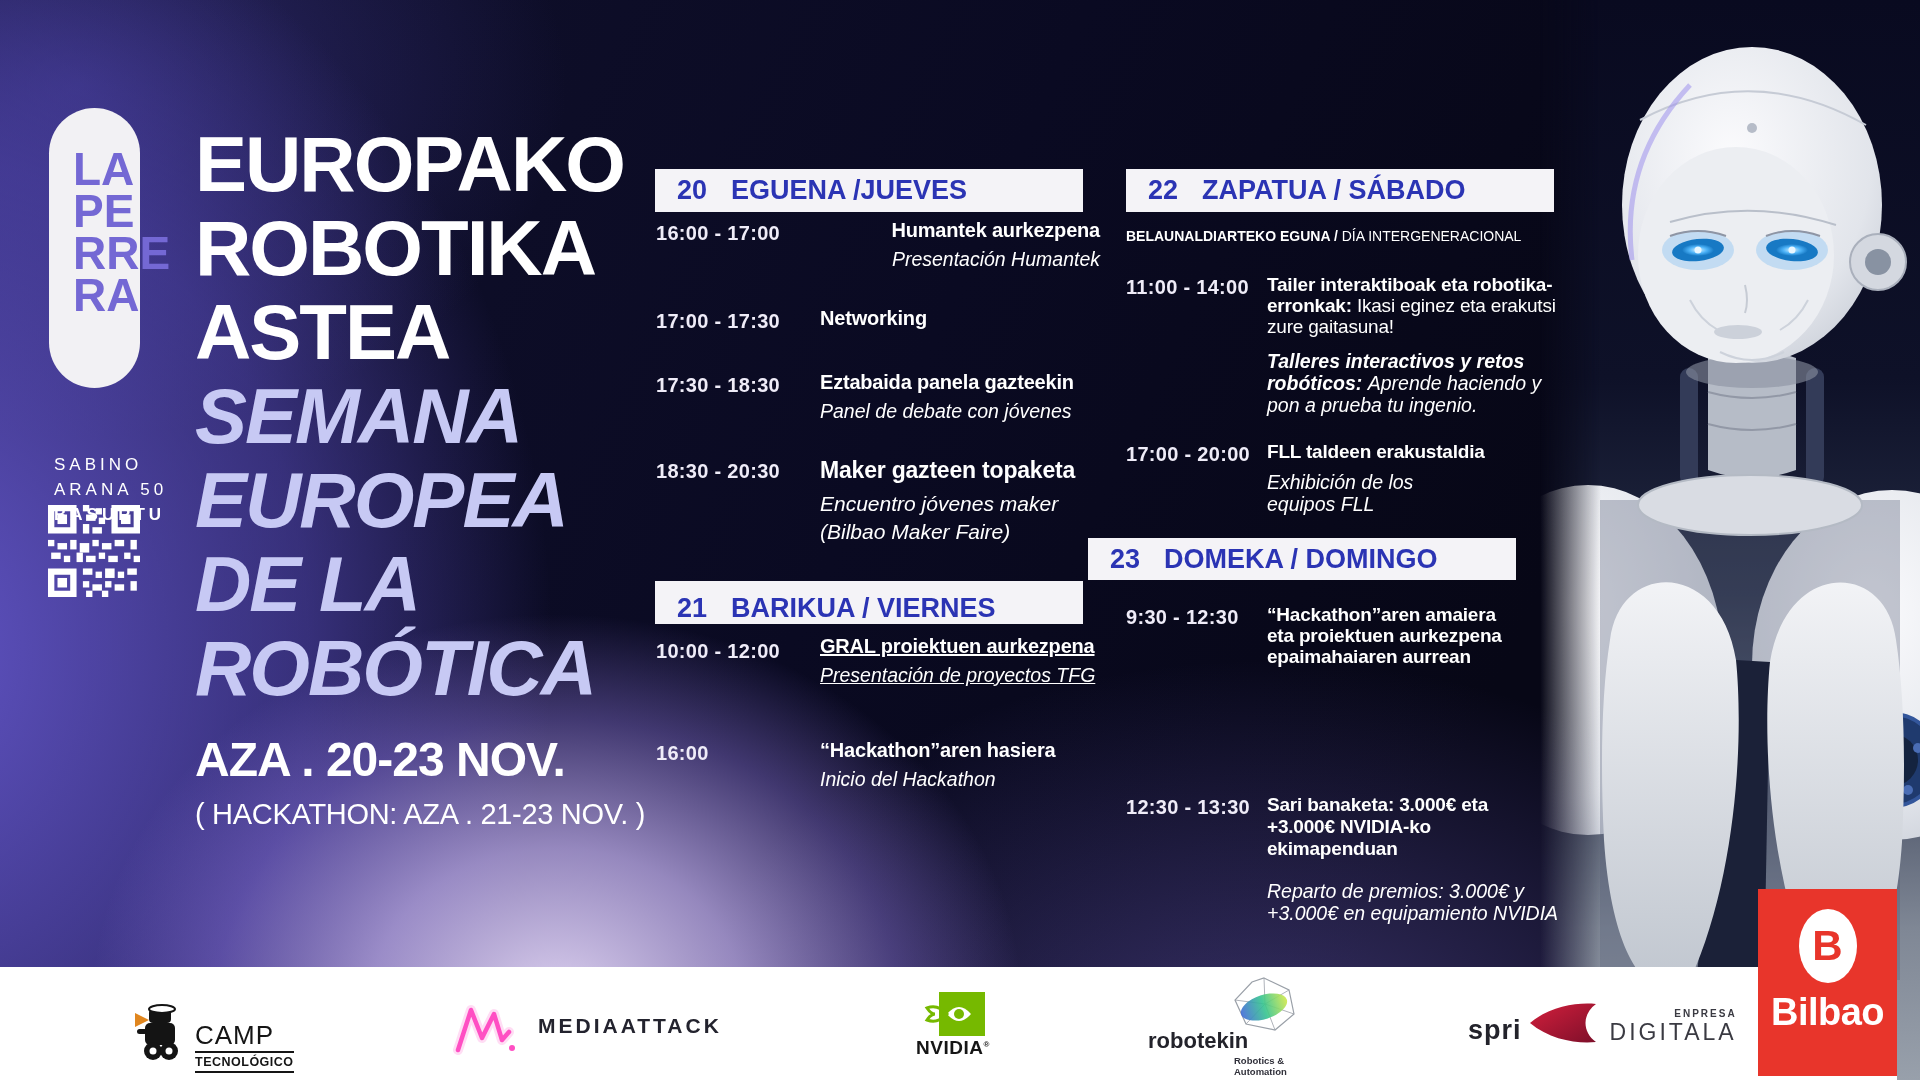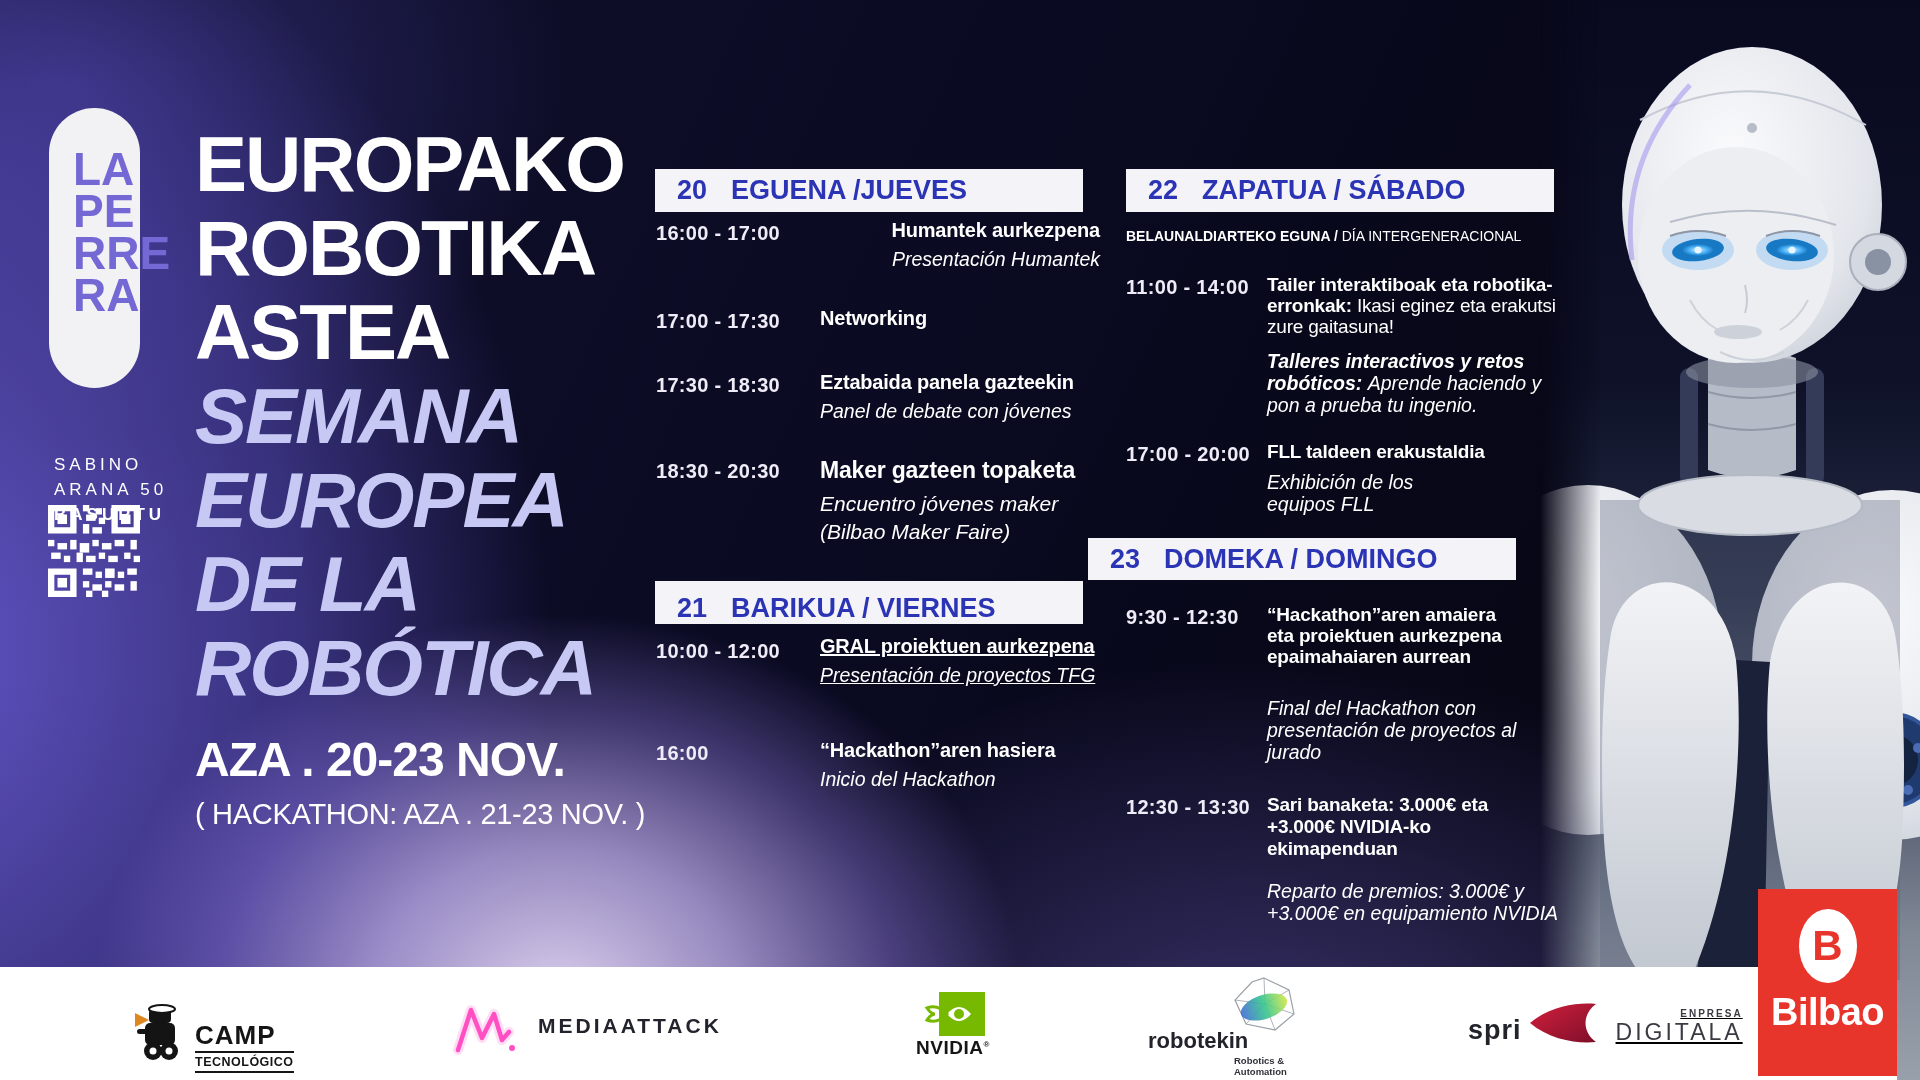--- a/index.html
+++ b/index.html
@@ -44,34 +44,34 @@
   .big .ev-sub{font-size:21px;line-height:28px;margin-top:8px;}
   .t2 .ev-title{font-size:19px;line-height:21px;}
   .lh22 .ev-title{line-height:22px;}
   
   .robot-svg{left:1540px;top:0;width:380px;height:1080px;z-index:1;}
   .content-layer{z-index:2;}
   
   .footer{left:0;top:967px;width:1897px;height:113px;background:#ffffff;z-index:3;}
   .logo{position:absolute;z-index:4;}
   .camp{left:133px;top:990px;display:flex;align-items:center;gap:10px;}
-  .camp-name{font-size:26px;font-weight:700;color:#151515;letter-spacing:1px;line-height:26px;margin-top:32px;}
+  .camp-name{font-size:26px;font-weight:400;color:#151515;letter-spacing:1px;line-height:26px;margin-top:32px;}
   .camp-sub{font-size:12.5px;font-weight:700;color:#151515;letter-spacing:.5px;border-top:2.5px solid #151515;border-bottom:2.5px solid #151515;padding:2px 0;margin-top:3px;}
   .media{left:452px;top:996px;display:flex;align-items:center;gap:16px;}
   .media-name{font-size:21px;font-weight:800;letter-spacing:3px;color:#23232e;}
   .nvidia{left:905px;top:992px;width:96px;text-align:center;}
   .nvidia-name{font-size:19px;font-weight:800;color:#161616;letter-spacing:.5px;margin-top:1px;}
   .nvidia-name sup{font-size:8px;}
   .robotekin{left:1148px;top:976px;width:180px;}
   .robotekin-icon{margin-left:83px;display:block;}
   .robotekin-name{font-size:22px;font-weight:700;color:#23232b;line-height:22px;margin-top:-2px;}
   .robotekin-tag{font-size:9.5px;color:#30303a;line-height:11px;margin-left:86px;margin-top:3px;font-weight:600;}
   .spri{left:1468px;top:1000px;display:flex;align-items:flex-end;gap:4px;}
   .spri-name{font-size:27px;font-weight:600;color:#23232b;letter-spacing:1px;}
-  .spri-stack{display:flex;flex-direction:column;align-items:flex-end;margin-left:14px;text-decoration:underline;}
+  .spri-stack{display:flex;flex-direction:column;align-items:flex-end;margin-left:8px;}
   .spri-top{font-size:10px;letter-spacing:2px;color:#3a3a42;font-weight:600;}
   .spri-bottom{font-size:23px;letter-spacing:3px;color:#3a3a42;font-weight:400;}
   .bilbao{left:1758px;top:889px;width:139px;height:187px;background:#e8352b;z-index:5;text-align:center;}
   .bilbao-oval{width:58px;height:74px;border-radius:50%;background:#fff;margin:20px auto 8px auto;display:flex;align-items:center;justify-content:center;}
   .bilbao-b{color:#e8352b;font-size:42px;font-weight:800;}
   .bilbao-name{color:#fff;font-size:38px;font-weight:700;letter-spacing:-0.5px;}
 </style>
 </head>
 <body>
 
@@ -298,21 +298,20 @@
     <div class="ev-sub" style="margin-top:9px;">Exhibición de los equipos FLL</div>
   </div>
 
   <div class="abs content-layer day-header" style="left:1088px;top:538px;width:428px;height:42px;">
     <span class="dh-num">23</span>
     <span>DOMEKA / DOMINGO</span>
   </div>
   <div class="abs content-layer ev-time" style="left:1126px;top:606px;">9:30 - 12:30</div>
   <div class="abs content-layer ev-block t2" style="left:1267px;top:604px;width:256px;">
     <div class="ev-title">“Hackathon”aren amaiera eta proiektuen aurkezpena epaimahaiaren aurrean</div>
-    <div class="ev-sub" style="margin-top:30px;width:252px;">Final del Hackathon con presentación de proyectos al jurado</div>
   </div>
   <div class="abs content-layer ev-time" style="left:1126px;top:796px;">12:30 - 13:30</div>
   <div class="abs content-layer ev-block t2 lh22" style="left:1267px;top:794px;width:256px;">
     <div class="ev-title">Sari banaketa: 3.000€  eta +3.000€ NVIDIA-ko ekimapenduan</div>
     <div class="ev-sub" style="margin-top:20px;width:300px;">Reparto de premios: 3.000€  y +3.000€ en equipamiento NVIDIA</div>
   </div>
 
   <div class="abs footer"></div>
 
   <div class="logo camp">

